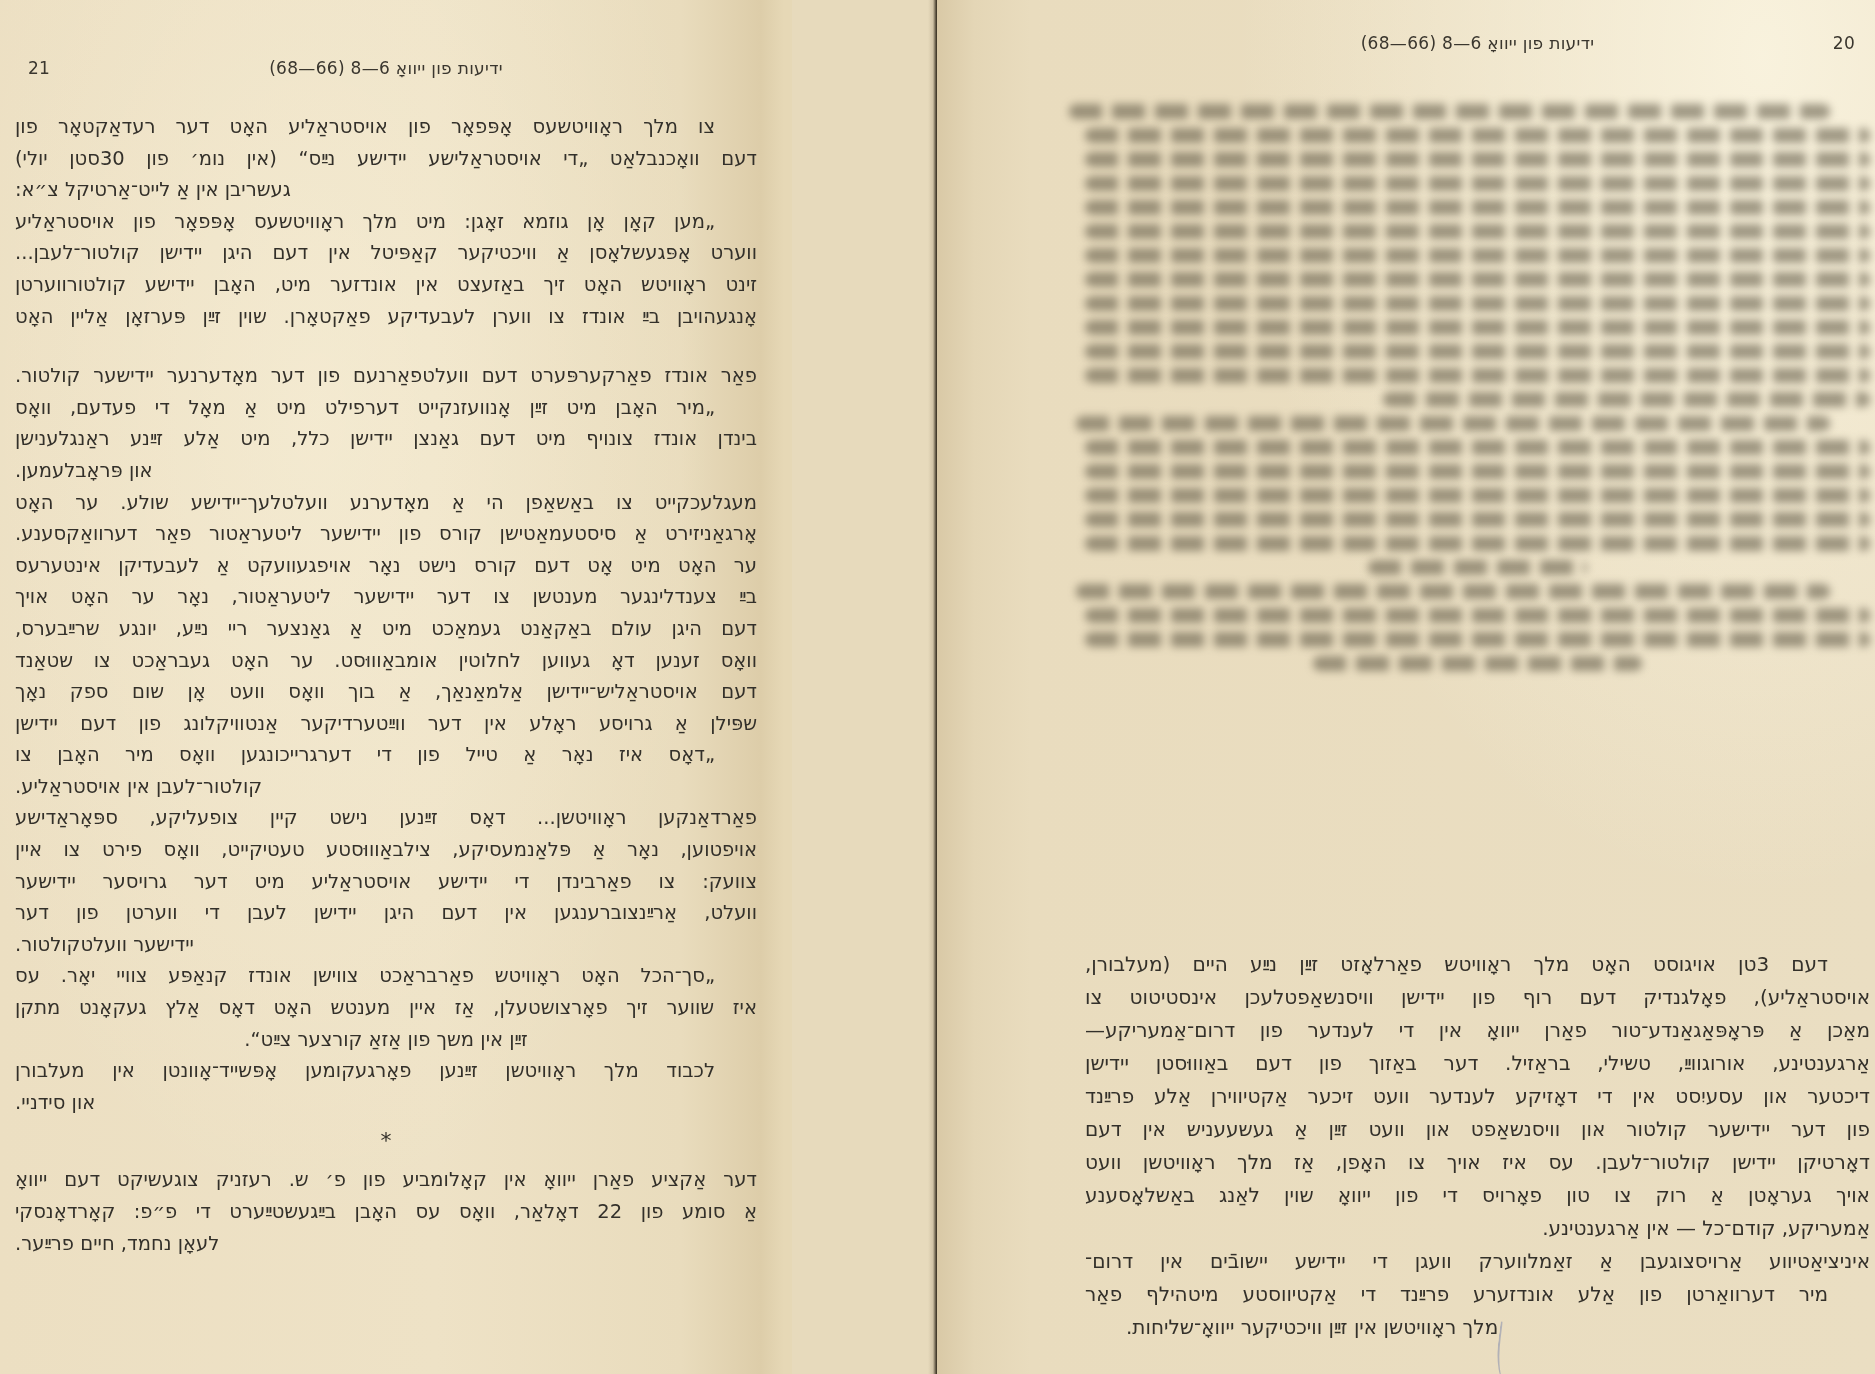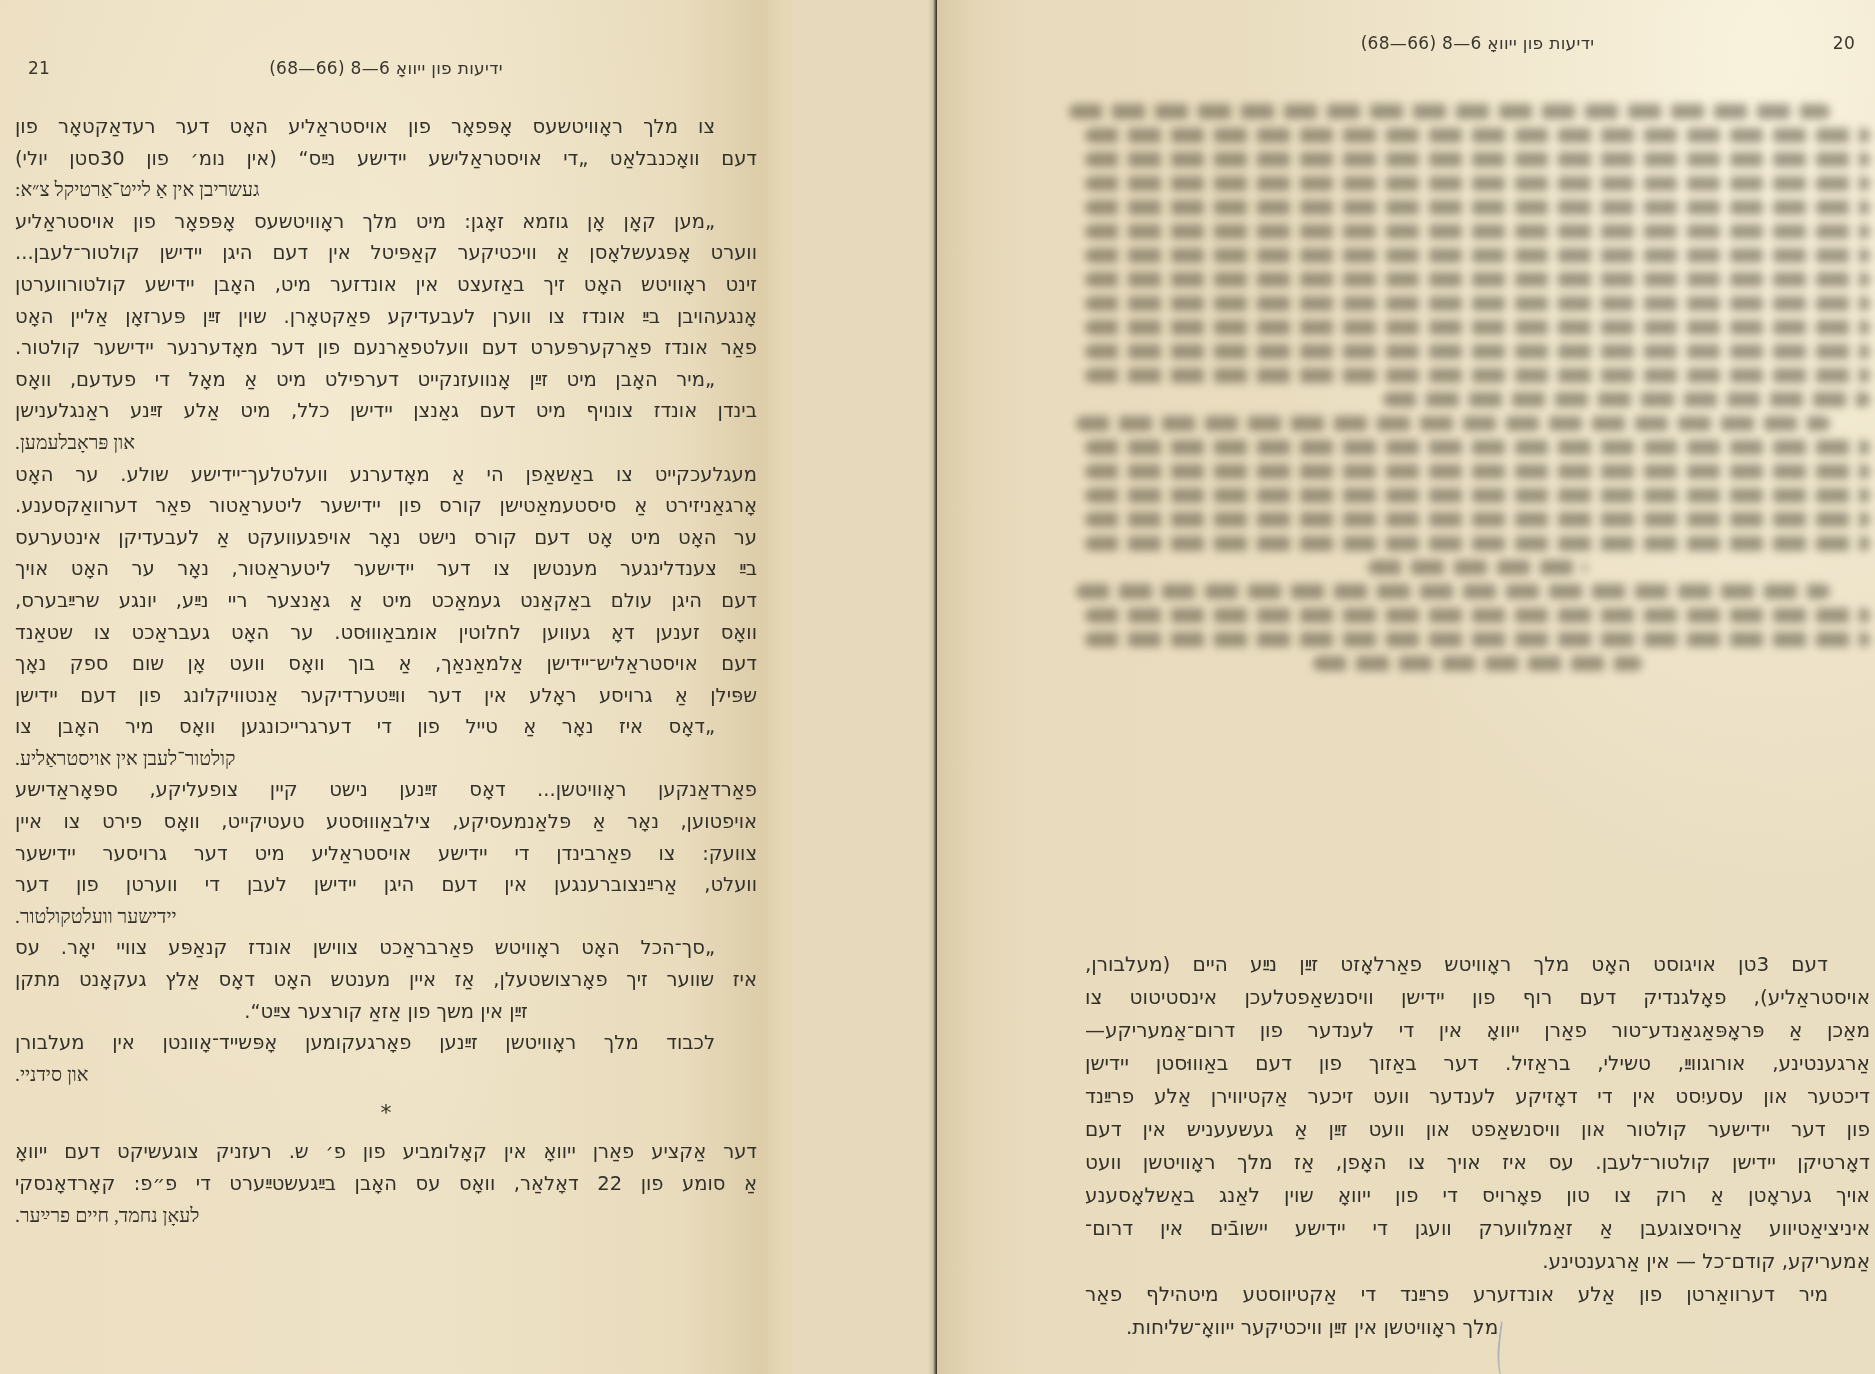--- a/index.html
+++ b/index.html
@@ -44,24 +44,24 @@
   .running-left{left:15px;width:742px;}
   .running-right{left:148px;width:785px;}
 
   .column{position:absolute;direction:rtl;}
   .col-left{left:15px;top:111px;width:742px;font-size:19.5px;line-height:31.6px;}
   .col-right{left:148px;top:948px;width:785px;font-size:20px;line-height:33px;}
 
   .tline{text-align:justify;}
   .tline.j{text-align-last:justify;}
   .tline.ind{padding-right:42px;}
-  .tline.last-left{text-align:left;text-align-last:left;font-family:Liberation Serif, serif;}
+  .tline.last-left{text-align:left;text-align-last:left;}
   .tline.last-right{text-align:right;text-align-last:right;}
   .tline.last-center{text-align:center;text-align-last:center;}
-  .tline.last-justify{text-align-last:justify;}
+  .tline.last-justify{text-align-last:justify;margin-top:28px;}
   .tline.last-inset-left{text-align:left;text-align-last:left;padding-left:41px;}
   .sep{height:46px;line-height:46px;text-align:center;font-size:22px;}
 
   .section-heading{
     position:absolute;left:148px;top:886px;width:785px;margin:0;
     direction:rtl;font-size:32px;font-weight:bold;color:#2e2b25;
     text-align:justify;text-align-last:justify;white-space:nowrap;
   }
   .blur-block{position:absolute;left:148px;top:95px;width:785px;height:790px;direction:rtl;}
   .bline{
@@ -168,22 +168,22 @@
 
     <div class="column col-right" id="right-col">
         <div class="tline j ind">דעם 3טן אויגוסט האָט מלך ראָוויטש פאַרלאָזט זײַן נײַע היים (מעלבורן,</div>
         <div class="tline j">אויסטראַליע), פאָלגנדיק דעם רוף פון יידישן וויסנשאַפטלעכן אינסטיטוט צו</div>
         <div class="tline j">מאַכן אַ פּראָפּאַגאַנדע־טור פאַרן ייוואָ אין די לענדער פון דרום־אַמעריקע—</div>
         <div class="tline j">אַרגענטינע, אורוגווײַ, טשילי, בראַזיל. דער באַזוך פון דעם באַוווּסטן יידישן</div>
         <div class="tline j">דיכטער און עסעיִסט אין די דאָזיקע לענדער וועט זיכער אַקטיווירן אַלע פרײַנד</div>
         <div class="tline j">פון דער יידישער קולטור און וויסנשאַפט און וועט זײַן אַ געשעעניש אין דעם</div>
         <div class="tline j">דאָרטיקן יידישן קולטור־לעבן. עס איז אויך צו האָפן, אַז מלך ראָוויטשן וועט</div>
         <div class="tline j">אויך געראָטן אַ רוק צו טון פאָרויס די פון ייוואָ שוין לאַנג באַשלאָסענע</div>
+        <div class="tline last-right">אַמעריקע, קודם־כל — אין אַרגענטינע.</div>
         <div class="tline j">איניציאַטיווע אַרויסצוגעבן אַ זאַמלווערק וועגן די יידישע יישובֿים אין דרום־</div>
-        <div class="tline last-right">אַמעריקע, קודם־כל — אין אַרגענטינע.</div>
         <div class="tline j ind">מיר דערוואַרטן פון אַלע אונדזערע פרײַנד די אַקטיווסטע מיטהילף פאַר</div>
         <div class="tline last-inset-left">מלך ראָוויטשן אין זײַן וויכטיקער ייוואָ־שליחות.</div>
       </div>
 
     <div class="pen-mark"></div>
   </div>
 
 </div>
 
 </body></html>

